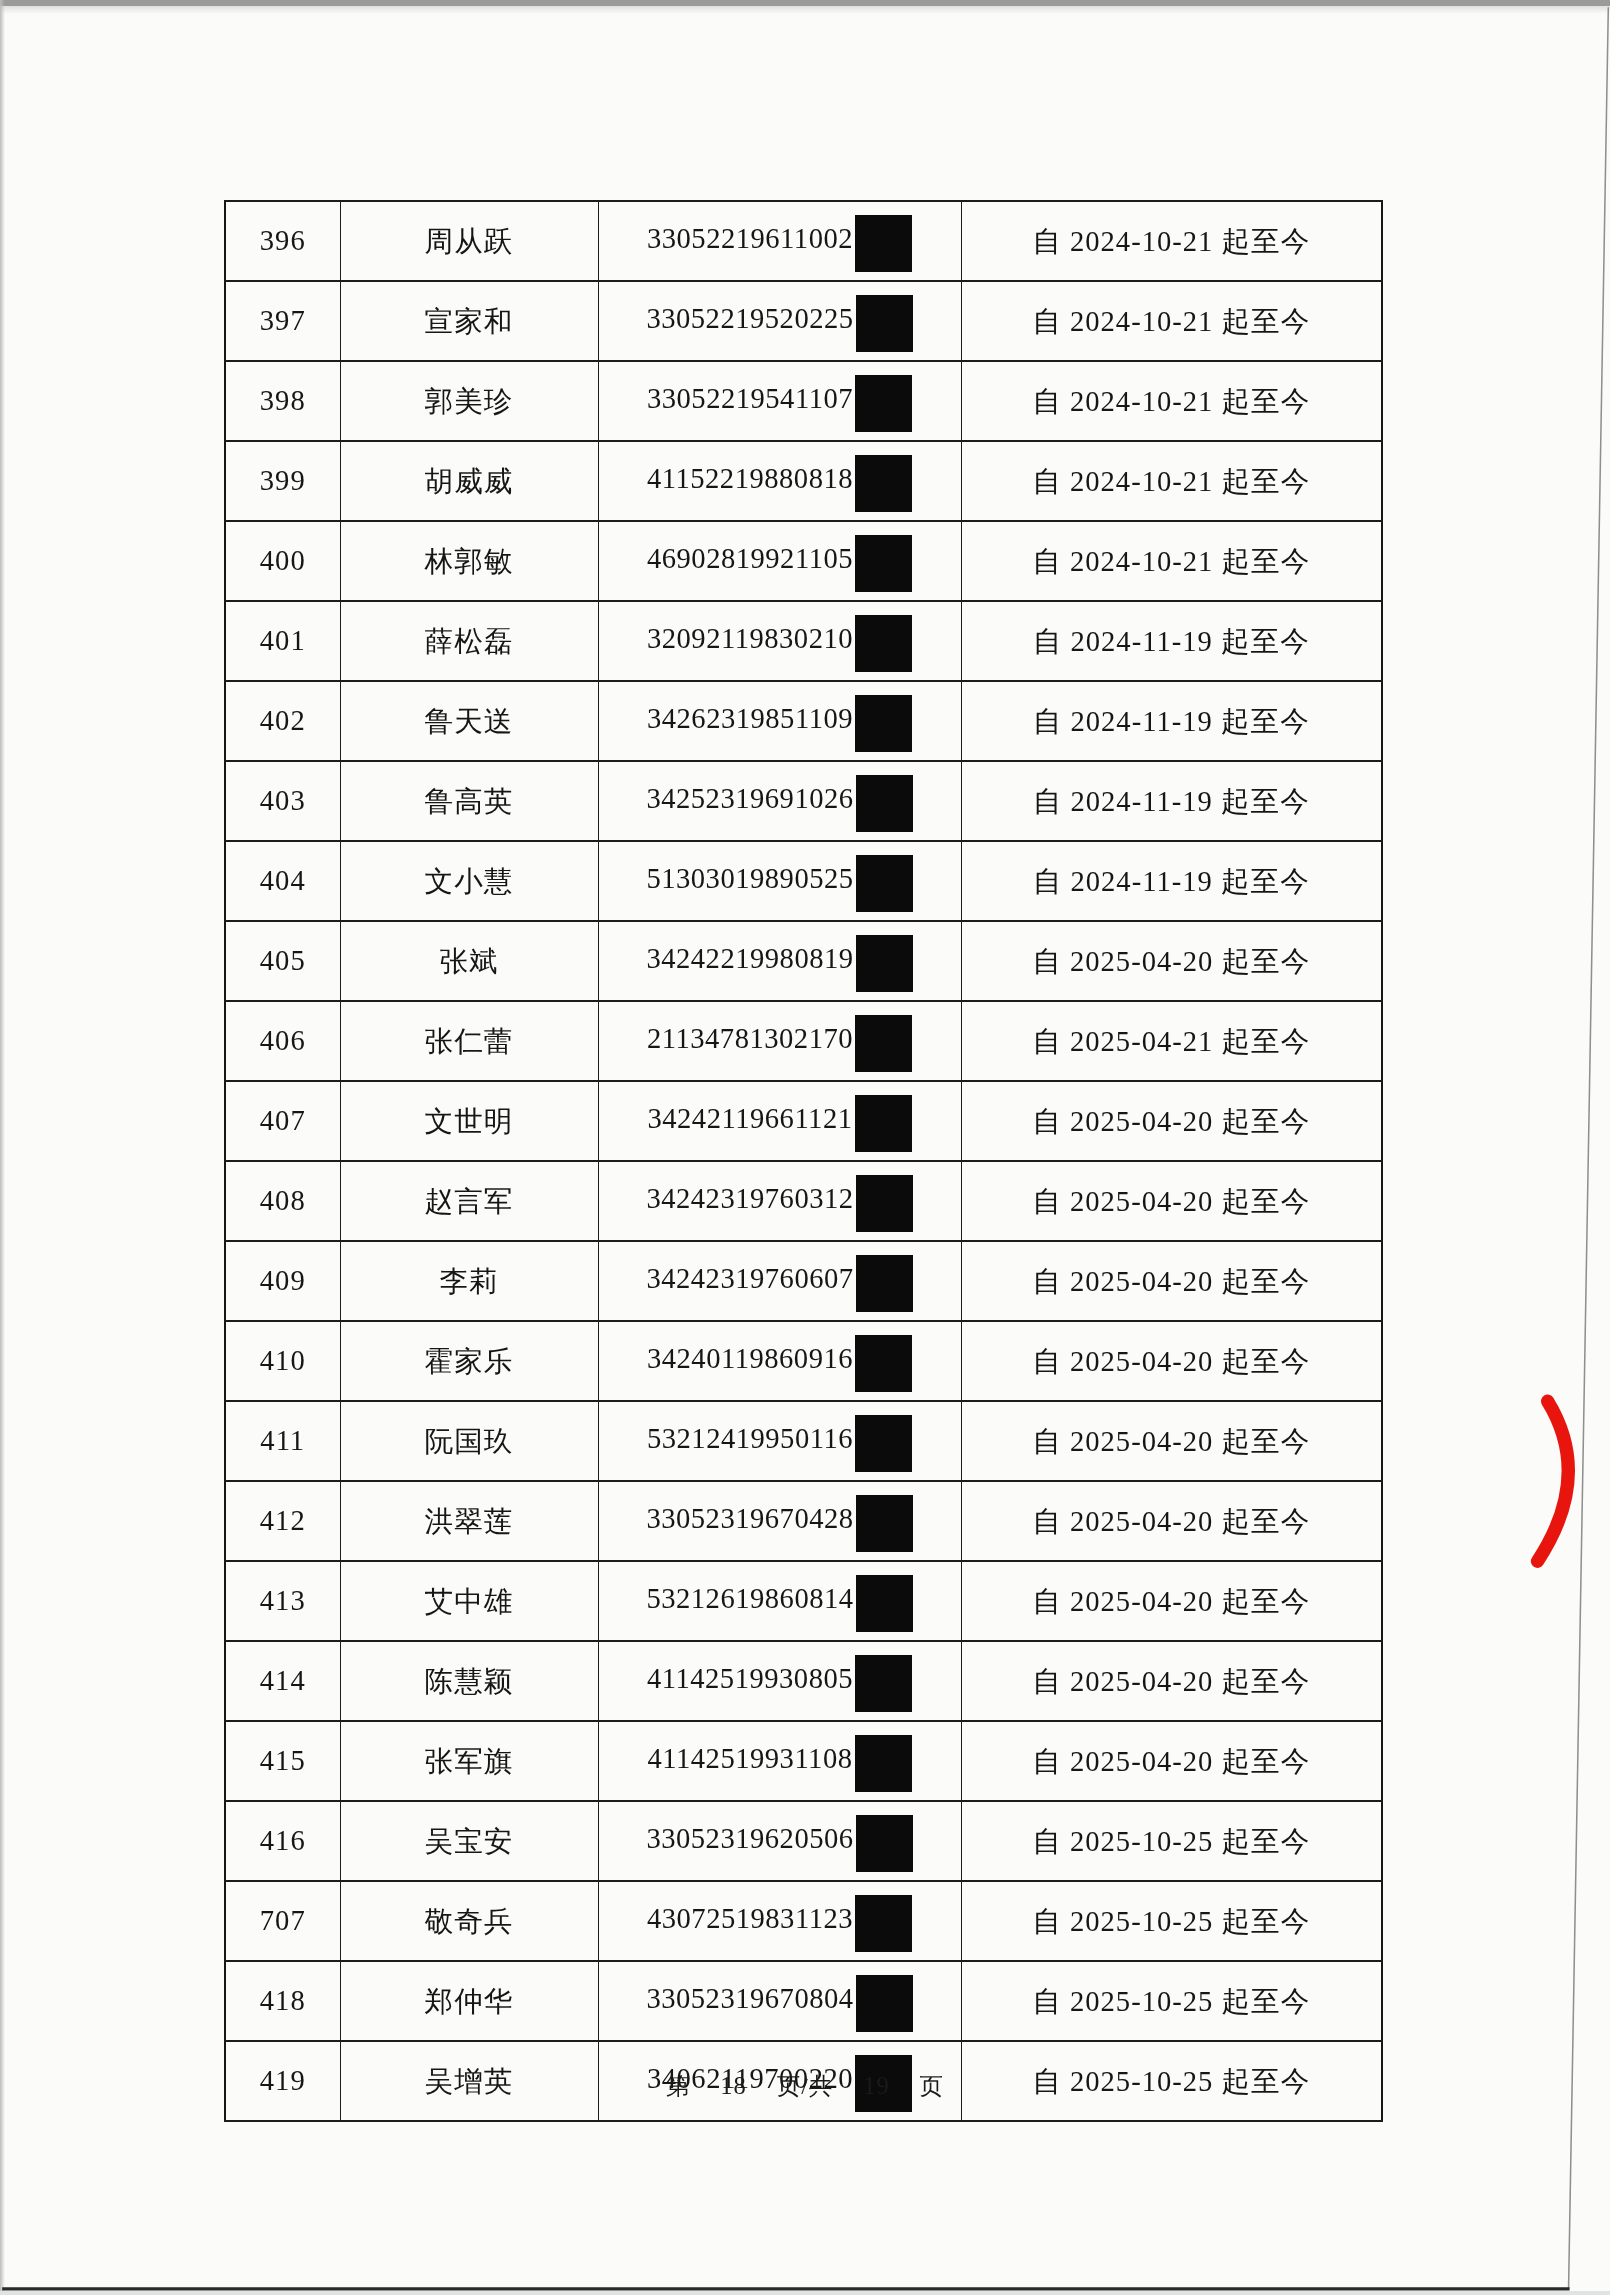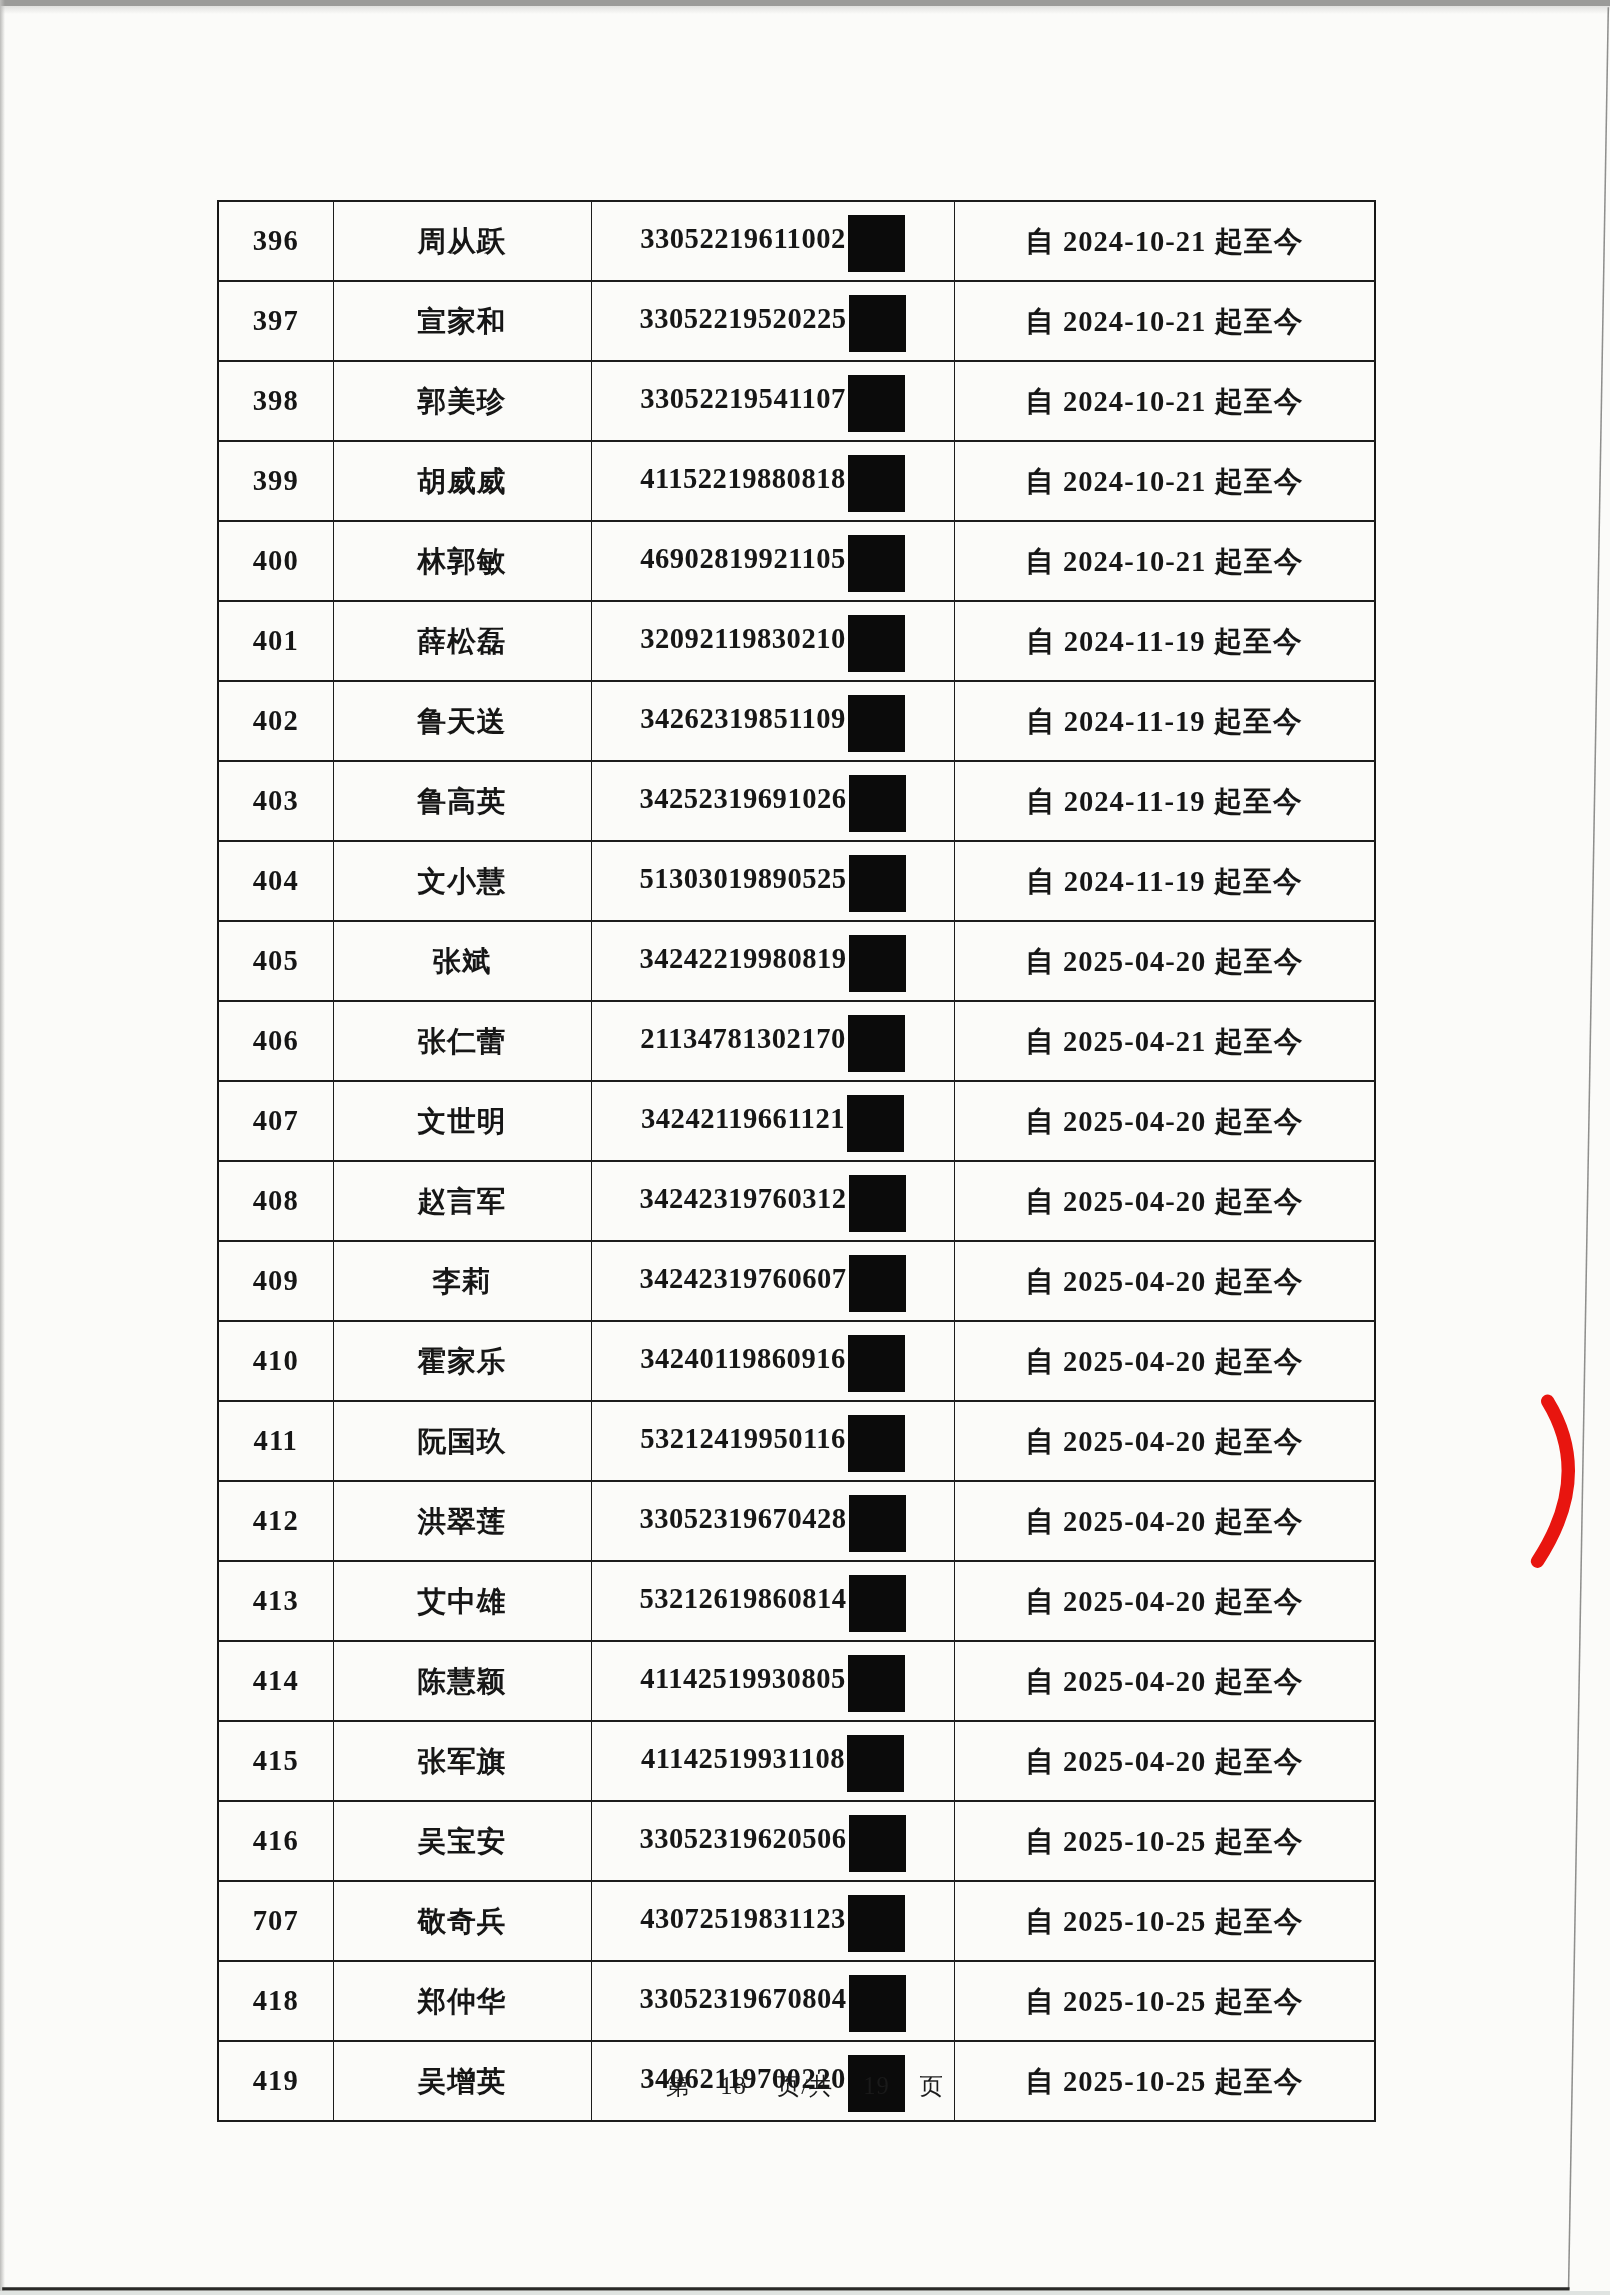--- a/index.html
+++ b/index.html
@@ -19,21 +19,21 @@
   .edge-top    { position: absolute; left: 0; top: 0; width: 100%; height: 5.6px; background: #9b9b99; }
   .edge-top2   { position: absolute; left: 0; top: 5.6px; width: 100%; height: 8.2px;
                  background: linear-gradient(to bottom, #e0e0de, rgba(251,251,249,0)); }
   .edge-left   { position: absolute; left: 0; top: 0; width: 5.1px; height: 100%;
                  background: linear-gradient(to right, #bcbcba, rgba(251,251,249,0)); }
   .edge-bottom-fill { position: absolute; left: 0; top: 2291px; width: 100%; height: 4.6px; background: #dfe3e1; }
 
   .overlay-svg { position: absolute; left: 0; top: 0; width: 1610px; height: 2295px; pointer-events: none; }
 
   
-  .table-wrap { position: absolute; left: 217px; top: 200px; width: 982px; font-weight: bold; }
+  .table-wrap { position: absolute; left: 224px; top: 200px; width: 982px; }
   table.roster {
     width: 100%;
     border-collapse: collapse;
     table-layout: fixed;
     border: 2.5px solid #161616;
   }
   table.roster td {
     border: 1.5px solid #1c1c1c;
     border-top-width: 2px;
     border-bottom-width: 2px;

